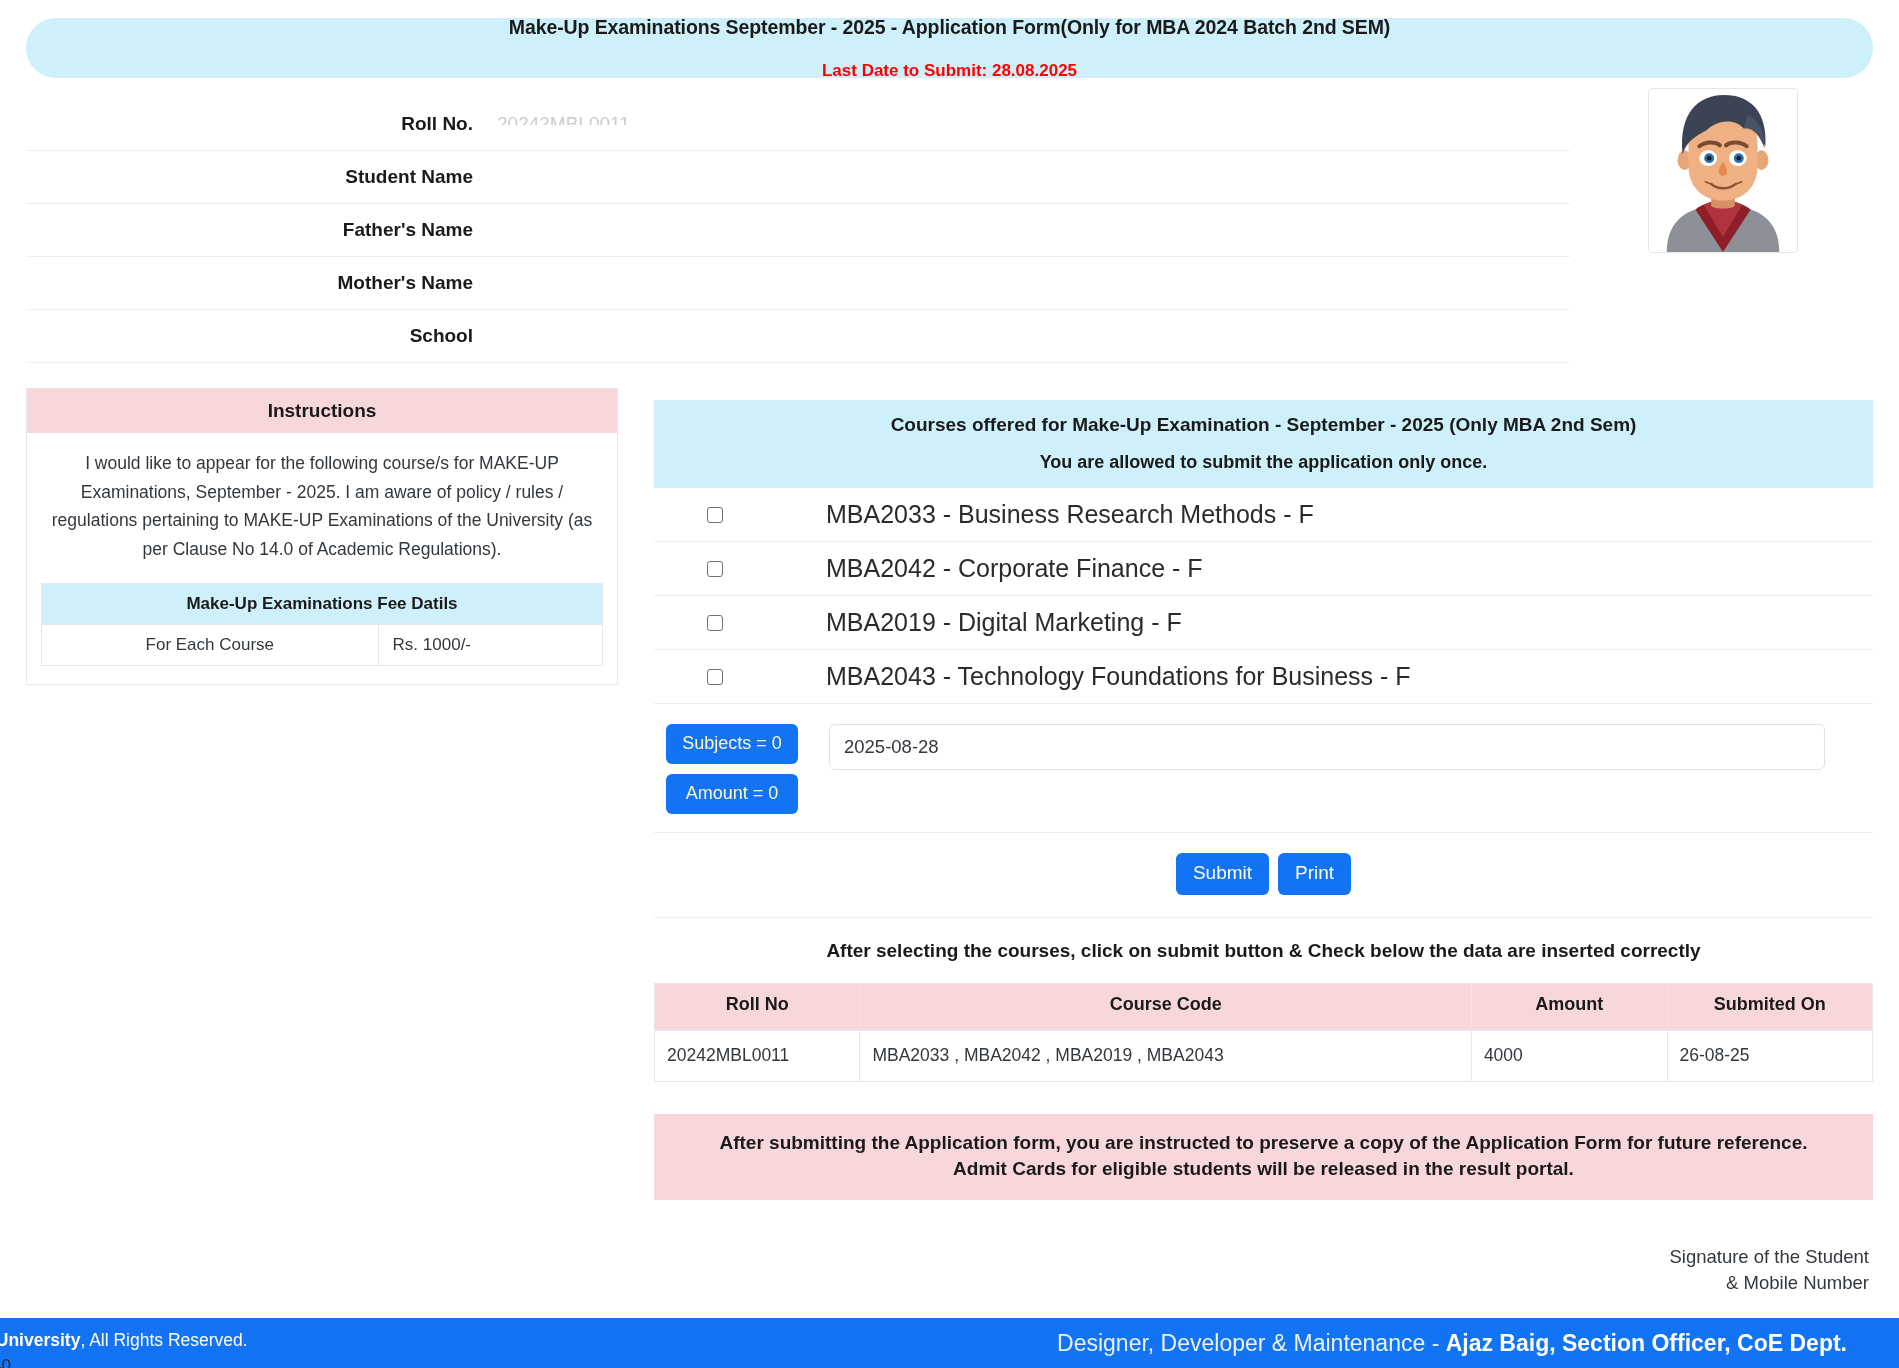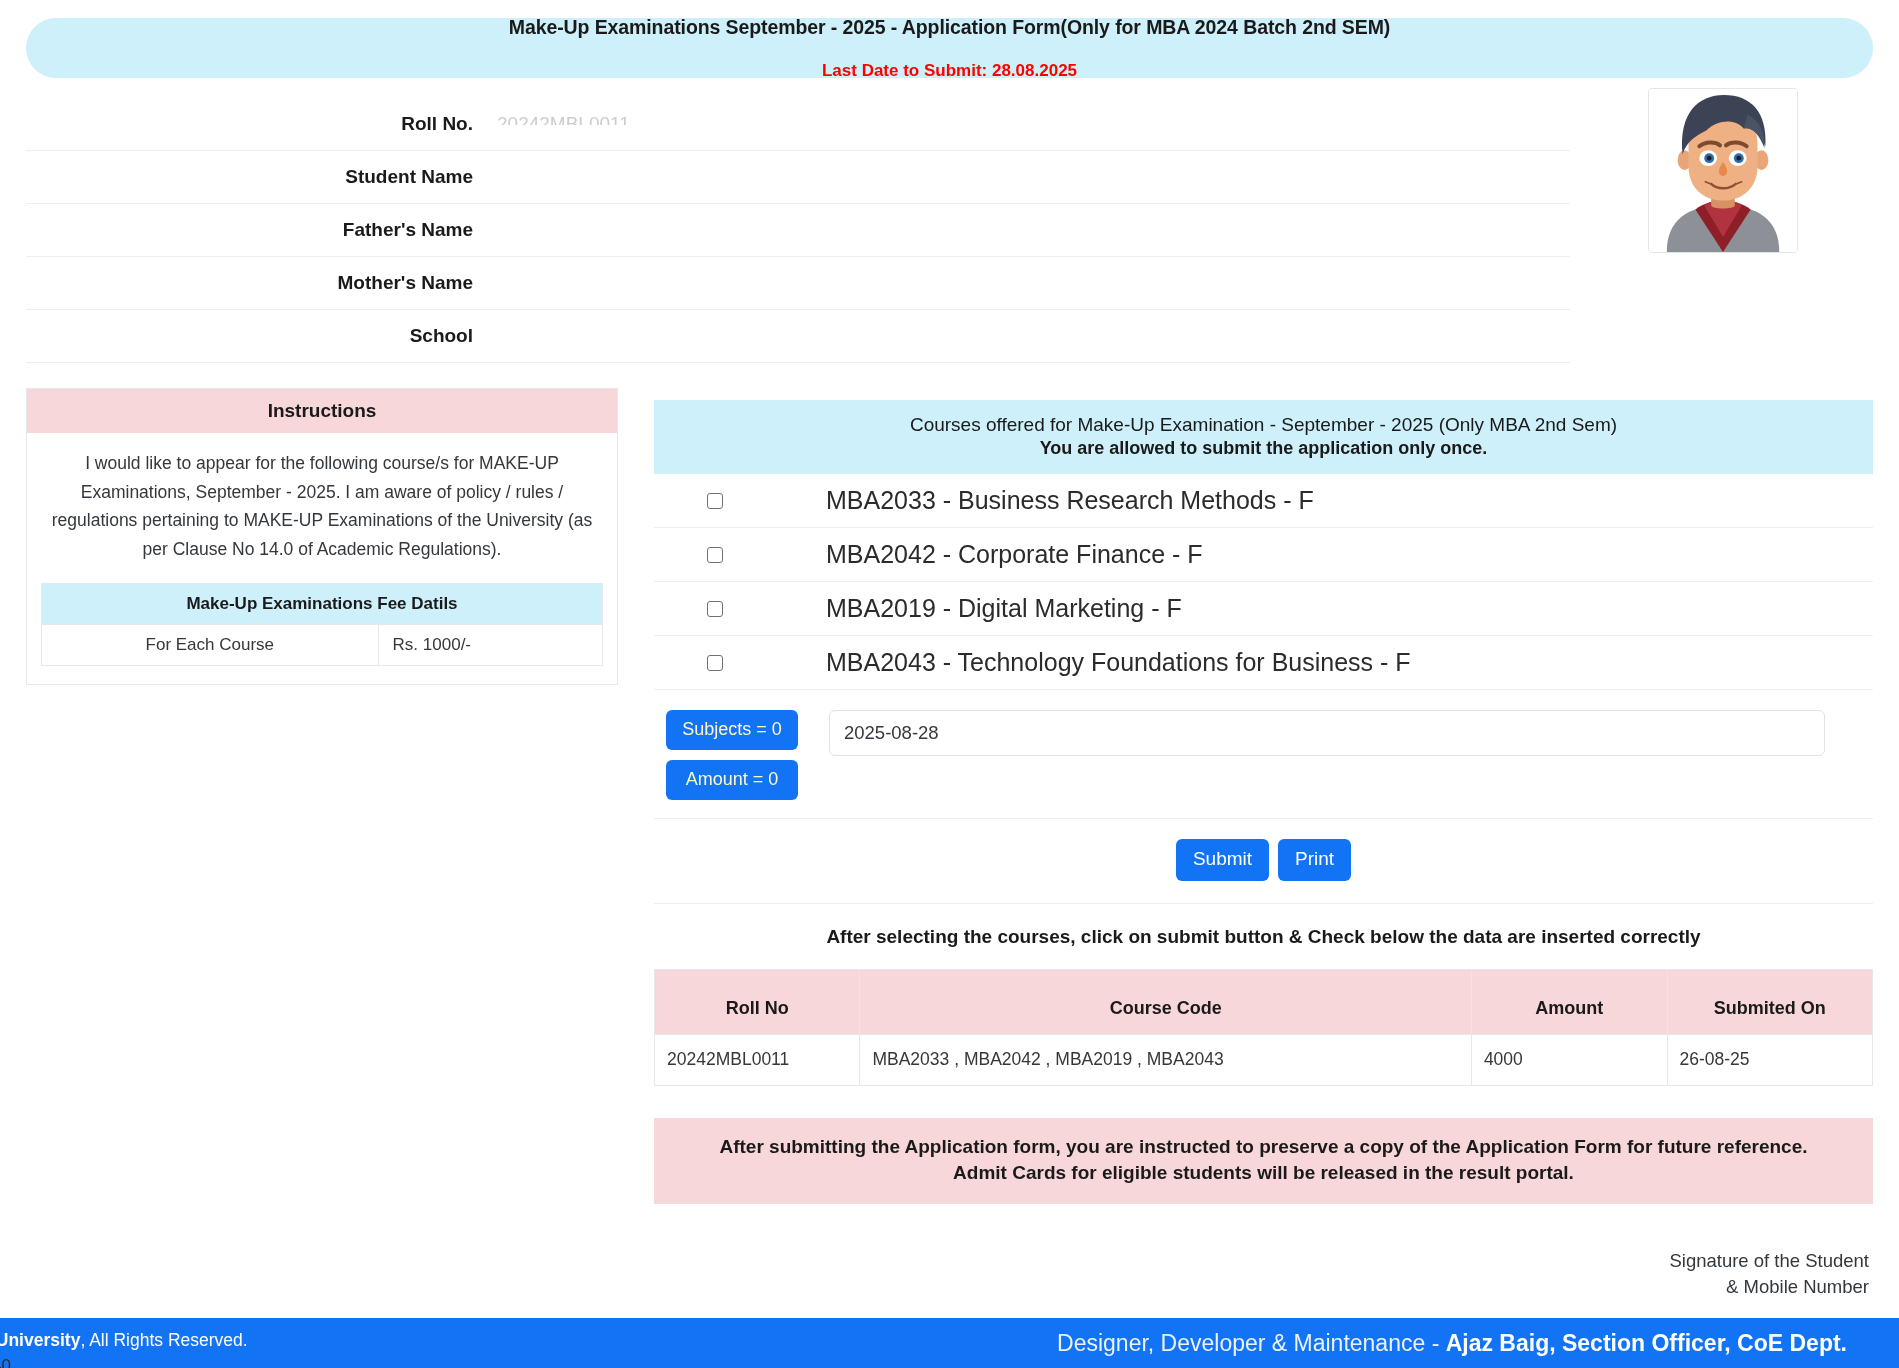--- a/index.html
+++ b/index.html
@@ -141,22 +141,22 @@
     position: absolute;
     left: 654px; top: 400px;
     width: 1219px;
   }
   .courses-head {
     background: #cdf0fa;
     text-align: center;
     padding: 14px 0 15px 0;
   }
   .courses-head .l1 {
-    font-size: 19px; font-weight: normal; color: #1a1a1a;
-    display: block; margin-bottom: 2px;
+    font-size: 19px; font-weight: bold; color: #1a1a1a;
+    display: block; margin-bottom: 16px;
   }
   .courses-head .l2 {
     font-size: 18px; font-weight: bold; color: #1a1a1a; display: block;
   }
   .course-row {
     display: flex;
     align-items: center;
     height: 54px;
     border-bottom: 1px solid #eceff1;
   }
@@ -249,21 +249,21 @@
     width: 100%;
     border-collapse: collapse;
     border: 1px solid #e6e9ec;
   }
   .result-table th {
     background: #f8d7da;
     font-size: 18px;
     font-weight: bold;
     color: #1a1a1a;
     text-align: center;
-    padding: 28px 0 15px 0;
+    padding: 10px 0 15px 0;
     border: 1px solid #e6e9ec;
   }
   .result-table td {
     font-size: 17.5px;
     color: #33383d;
     padding: 14px 12px 15px 12px;
     border: 1px solid #e6e9ec;
   }
   .col-roll { width: 168px; }
   .col-code { width: 500px; }

